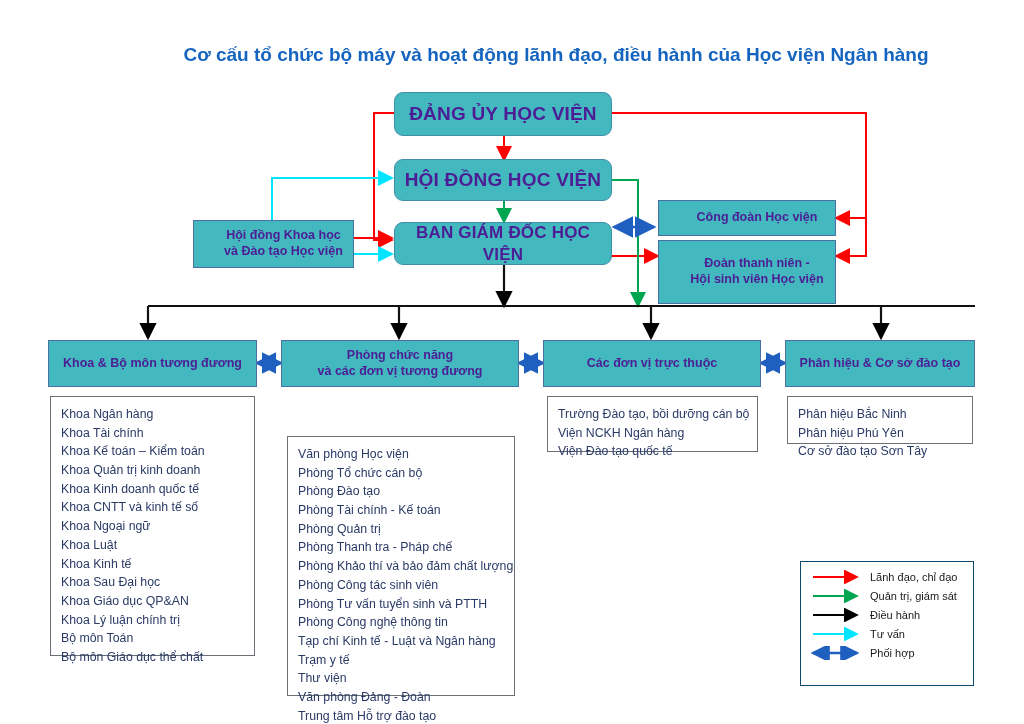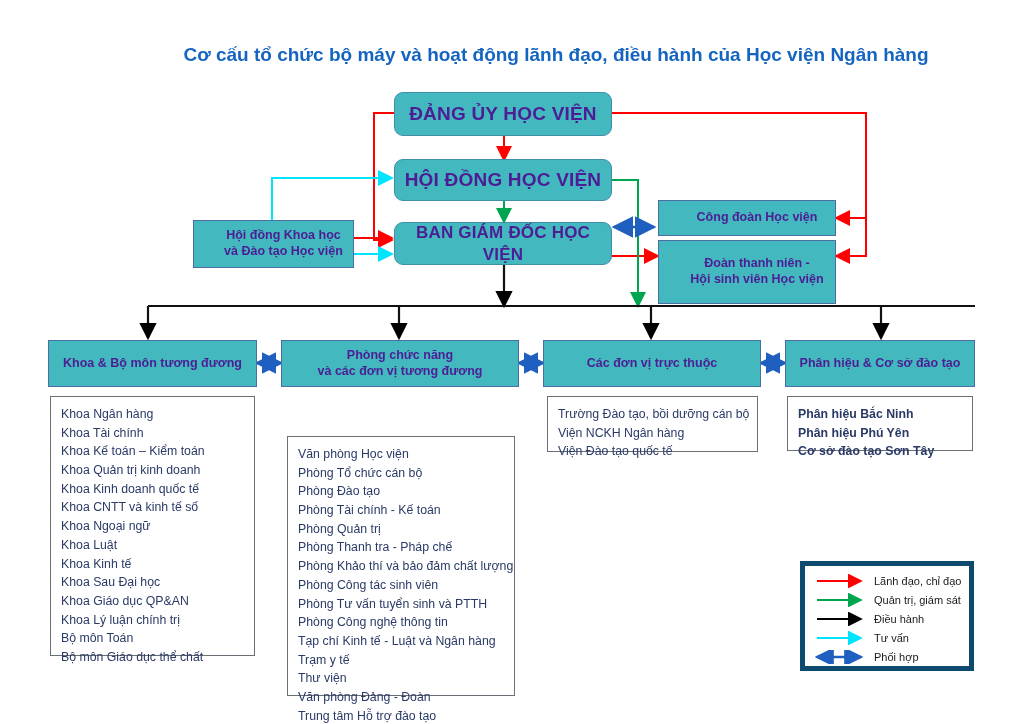--- a/index.html
+++ b/index.html
@@ -55,22 +55,22 @@
     box-sizing:border-box;
     padding:8px 10px;
     color:#2a3a66;
     font-size:12.3px;
     z-index:4;
   }
   .listbox .row{line-height:1.52;white-space:nowrap;}
 
   
   #legend{
-    position:absolute;left:800px;top:561px;width:174px;height:110px;
-    border:5px solid #0c4a6e;background:#fff;box-sizing:border-box;
+    position:absolute;left:800px;top:561px;width:174px;height:125px;
+    border:1px solid #0c4a6e;background:#fff;box-sizing:border-box;
     padding:5px 6px;z-index:6;
   }
   .lgrow{display:flex;align-items:center;height:19px;}
   .lgsym{width:56px;height:14px;flex:0 0 56px;}
   .lgtxt{font-size:11px;color:#1a1a1a;padding-left:7px;white-space:nowrap;}
 </style>
 </head>
 <body>
 
 <div id="stage">
@@ -204,21 +204,21 @@
       <div class="row">Văn phòng Đảng - Đoàn</div>
       <div class="row">Trung tâm Hỗ trợ đào tạo</div>
     </div>
 
   <div class="listbox" style="left:547px;top:396px;width:211px;height:56px;">
       <div class="row">Trường Đào tạo, bồi dưỡng cán bộ</div>
       <div class="row">Viện NCKH Ngân hàng</div>
       <div class="row">Viện Đào tạo quốc tế</div>
     </div>
 
-  <div class="listbox" style="left:787px;top:396px;width:186px;height:55px;font-weight:bold;">
+  <div class="listbox" style="left:787px;top:396px;width:186px;height:48px;">
       <div class="row">Phân hiệu Bắc Ninh</div>
       <div class="row">Phân hiệu Phú Yên</div>
       <div class="row">Cơ sở đào tạo Sơn Tây</div>
     </div>
 
   <div id="legend">
       <div class="lgrow">
         <svg class="lgsym" viewBox="0 0 56 14">
           <defs>
             <marker id="lm0" markerWidth="8" markerHeight="8" refX="7" refY="4" orient="auto">

